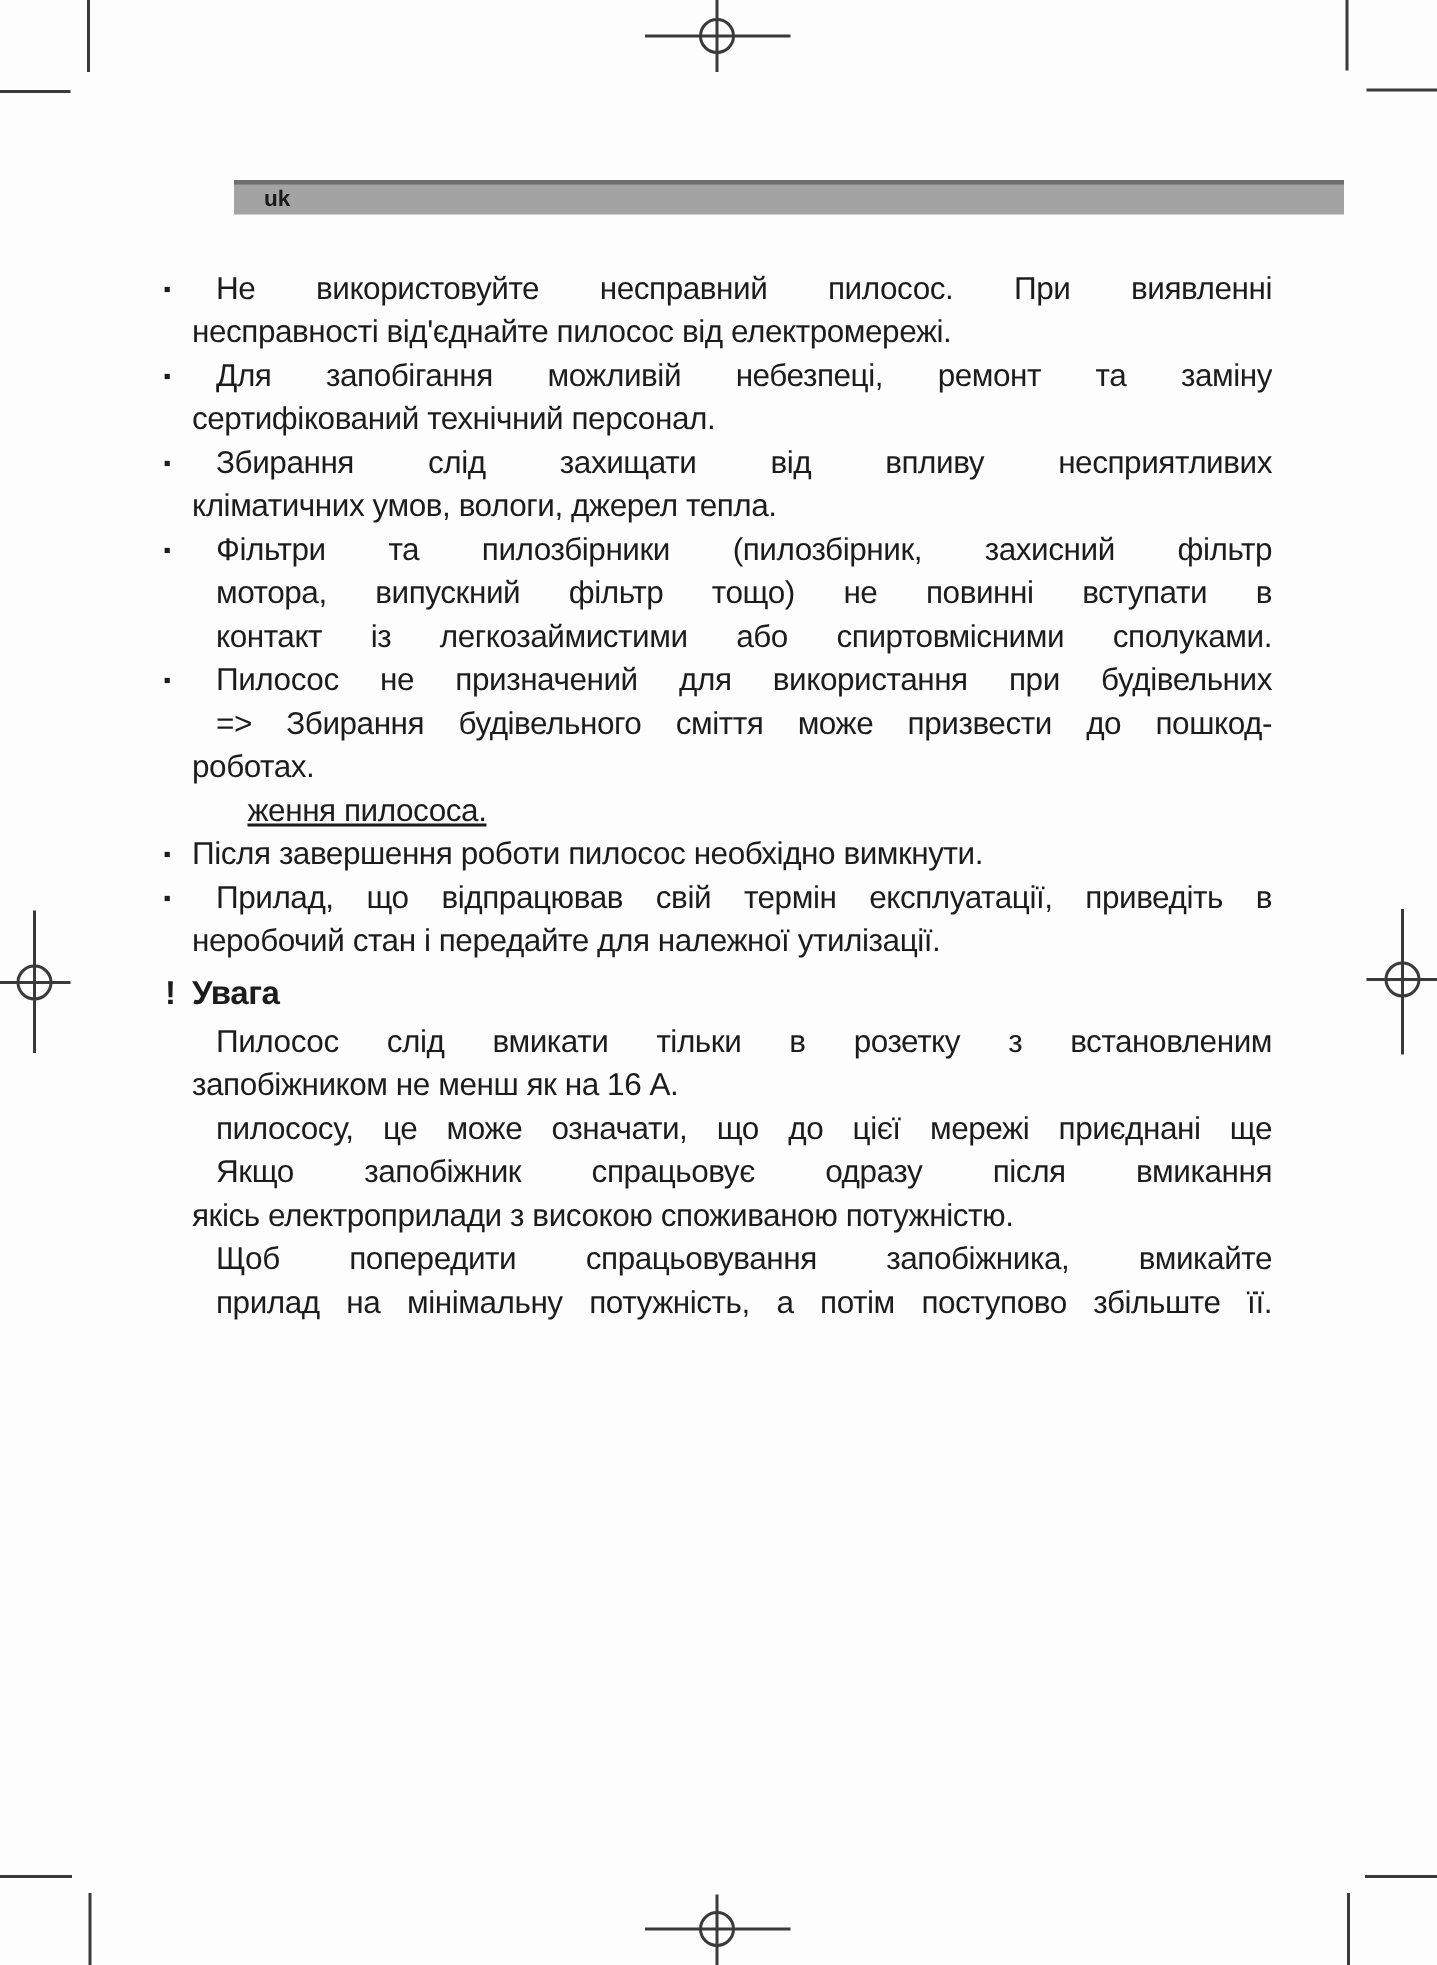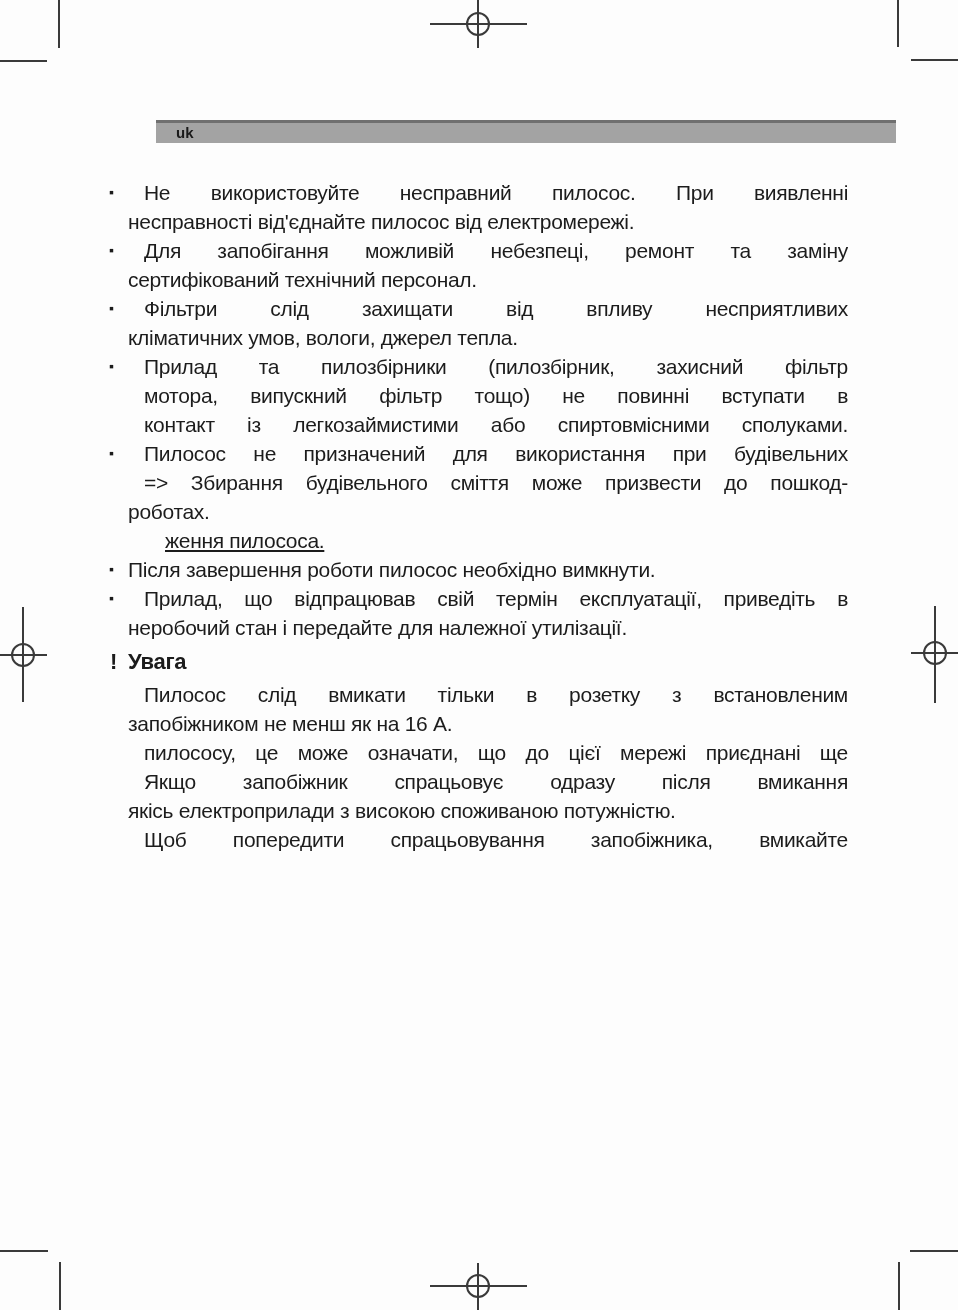--- a/index.html
+++ b/index.html
@@ -68,26 +68,26 @@
           <div class="line j">Не використовуйте несправний пилосос. При виявленні</div>
           <div class="line">несправності від'єднайте пилосос від електромережі.</div>
         </div>
         <div class="bullet-item">
           <span class="bmark">▪</span>
           <div class="line j">Для запобігання можливій небезпеці, ремонт та заміну</div>
           <div class="line">сертифікований технічний персонал.</div>
         </div>
         <div class="bullet-item">
           <span class="bmark">▪</span>
-          <div class="line j">Фільтри слід захищати від впливу несприятливих</div>
+          <div class="line j">Збирання слід захищати від впливу несприятливих</div>
           <div class="line">кліматичних умов, вологи, джерел тепла.</div>
         </div>
         <div class="bullet-item">
           <span class="bmark">▪</span>
-          <div class="line j">Прилад та пилозбірники (пилозбірник, захисний фільтр</div>
+          <div class="line j">Фільтри та пилозбірники (пилозбірник, захисний фільтр</div>
           <div class="line j">мотора, випускний фільтр тощо) не повинні вступати в</div>
           <div class="line j">контакт із легкозаймистими або спиртовмісними сполуками.</div>
         </div>
         <div class="bullet-item">
           <span class="bmark">▪</span>
           <div class="line j">Пилосос не призначений для використання при будівельних</div>
           <div class="line j">=&gt; Збирання будівельного сміття може призвести до пошкод-</div>
           <div class="line">роботах.</div>
           <div class="line" style="padding-left: 37px; text-decoration: underline;">ження пилососа.</div>
         </div>
@@ -112,16 +112,17 @@
           <div class="line j">Пилосос слід вмикати тільки в розетку з встановленим</div>
           <div class="line">запобіжником не менш як на 16 А.</div>
         </div>
         <div>
           <div class="line j">пилососу, це може означати, що до цієї мережі приєднані ще</div>
           <div class="line j">Якщо запобіжник спрацьовує одразу після вмикання</div>
           <div class="line">якісь електроприлади з високою споживаною потужністю.</div>
         </div>
         <div>
           <div class="line j">Щоб попередити спрацьовування запобіжника, вмикайте</div>
+          <div class="line j">прилад на мінімальну потужність, а потім поступово збільште її.</div>
         </div>
       </div>
   </div>
 </div>
 
 </body></html>

